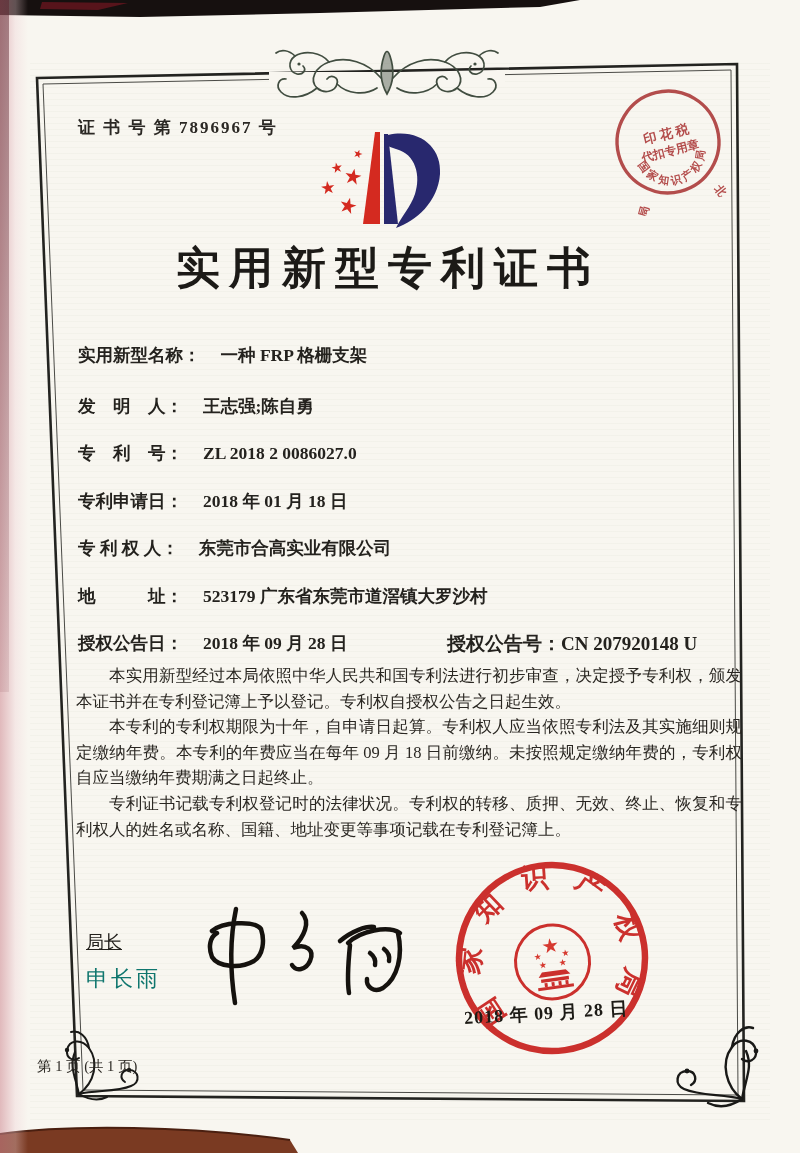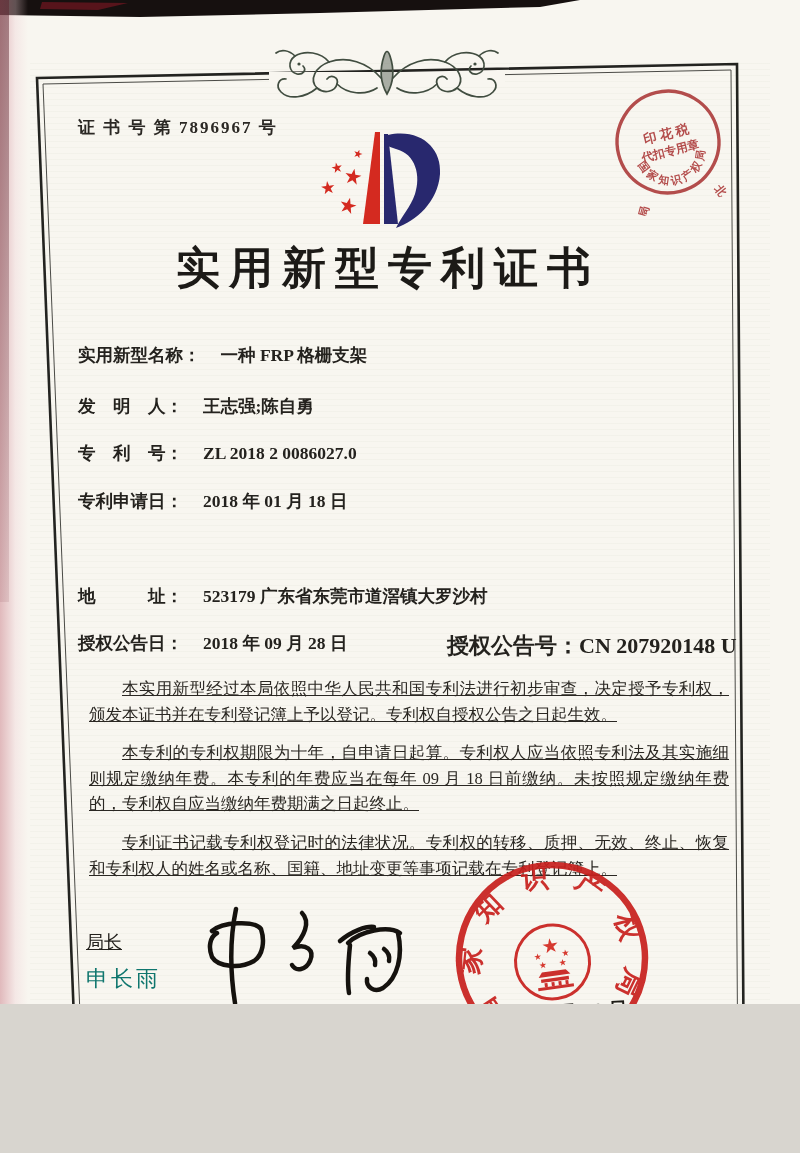--- a/index.html
+++ b/index.html
@@ -1,31 +1,31 @@
 <!DOCTYPE html>
 <html><head>
 <meta charset="utf-8">
 <style>
   html,body{margin:0;padding:0;}
   body{font-family:"Liberation Serif","DejaVu Serif",serif;background:#d8d5cf;}
-  .photo{position:relative;width:800px;height:1004px;overflow:hidden;background:#f8f6f0;}
+  .photo{position:relative;width:800px;height:1153px;overflow:hidden;background:#f8f6f0;}
   .texture{position:absolute;left:30px;top:60px;width:740px;height:1060px;
     background:repeating-linear-gradient(0deg,rgba(150,165,130,0.10) 0 1px,rgba(0,0,0,0) 1px 6px);
     opacity:.55;}
   .abs{position:absolute;}
   .cert-number{left:78px;top:116px;font-size:17px;letter-spacing:2px;color:#2b2824;font-weight:600;}
   .title{left:37px;top:239px;width:702px;text-align:center;font-size:44px;font-weight:600;
     letter-spacing:9px;color:#1c1a17;}
   .row{left:78px;font-size:17.5px;color:#24221e;font-weight:600;white-space:nowrap;}
   .row .lbl{margin-right:20px;}
   .r1{top:343px}.r2{top:394px}.r3{top:441px}.r4{top:489px}.r5{top:536px}.r6{top:584px}.r7{top:631px}
-  .grant-col{left:447px;top:631px;font-size:22px;color:#24221e;font-weight:600;white-space:nowrap;}
+  .grant-col{left:447px;top:631px;font-size:19px;color:#24221e;font-weight:600;white-space:nowrap;}
   .paras{left:76px;top:663px;width:666px;font-size:16.5px;line-height:25.6px;
     color:#2a2722;text-align:justify;font-weight:500;}
-  .paras p{margin:13px;text-indent:2em;text-decoration:underline;}
+  .paras p{margin:0;text-indent:2em;}
   .director-title{left:86px;top:930px;font-size:18px;color:#22201c;text-decoration:underline;}
   .director-name{left:86px;top:964px;font-size:22px;letter-spacing:3px;color:#0f766e;}
   .footer{left:37px;top:1057px;width:702px;text-align:left;font-size:14.5px;color:#2a2722;}
   .seal-wrap{left:452px;top:858px;width:200px;height:200px;transform:rotate(-8deg);opacity:.92;}
   .seal-date{left:464px;top:1001px;font-size:18px;font-weight:600;letter-spacing:1px;
     color:#1d1b16;transform:rotate(-3.5deg);white-space:nowrap;}
   .stamp-wrap{left:602px;top:76px;width:132px;height:132px;transform:rotate(-14deg);opacity:.85;}
   .left-strip{left:0;top:0;width:28px;height:100%;
     background:linear-gradient(90deg,rgba(205,135,145,.55),rgba(238,206,211,.35) 55%,rgba(248,244,238,0));}
   .left-strip-dark{left:0;top:0;width:9px;height:60%;
@@ -137,20 +137,23 @@
     <span class="lbl">实用新型名称：</span><span>一种 FRP 格栅支架</span>
   </div>
   <div class="row r2 abs">
     <span class="lbl">发　明　人：</span><span>王志强;陈自勇</span>
   </div>
   <div class="row r3 abs">
     <span class="lbl">专　利　号：</span><span>ZL 2018 2 0086027.0</span>
   </div>
   <div class="row r4 abs">
     <span class="lbl">专利申请日：</span><span>2018 年 01 月 18 日</span>
+  </div>
+  <div class="row r5 abs">
+    <span class="lbl">专 利 权 人：</span><span>东莞市合高实业有限公司</span>
   </div>
   <div class="row r6 abs">
     <span class="lbl">地　　　址：</span><span>523179 广东省东莞市道滘镇大罗沙村</span>
   </div>
   <div class="row r7 abs">
     <span class="lbl">授权公告日：</span><span>2018 年 09 月 28 日</span>
   </div>
   <div class="grant-col abs">
     <span class="lbl">授权公告号：</span><span>CN 207920148 U</span>
   </div>

